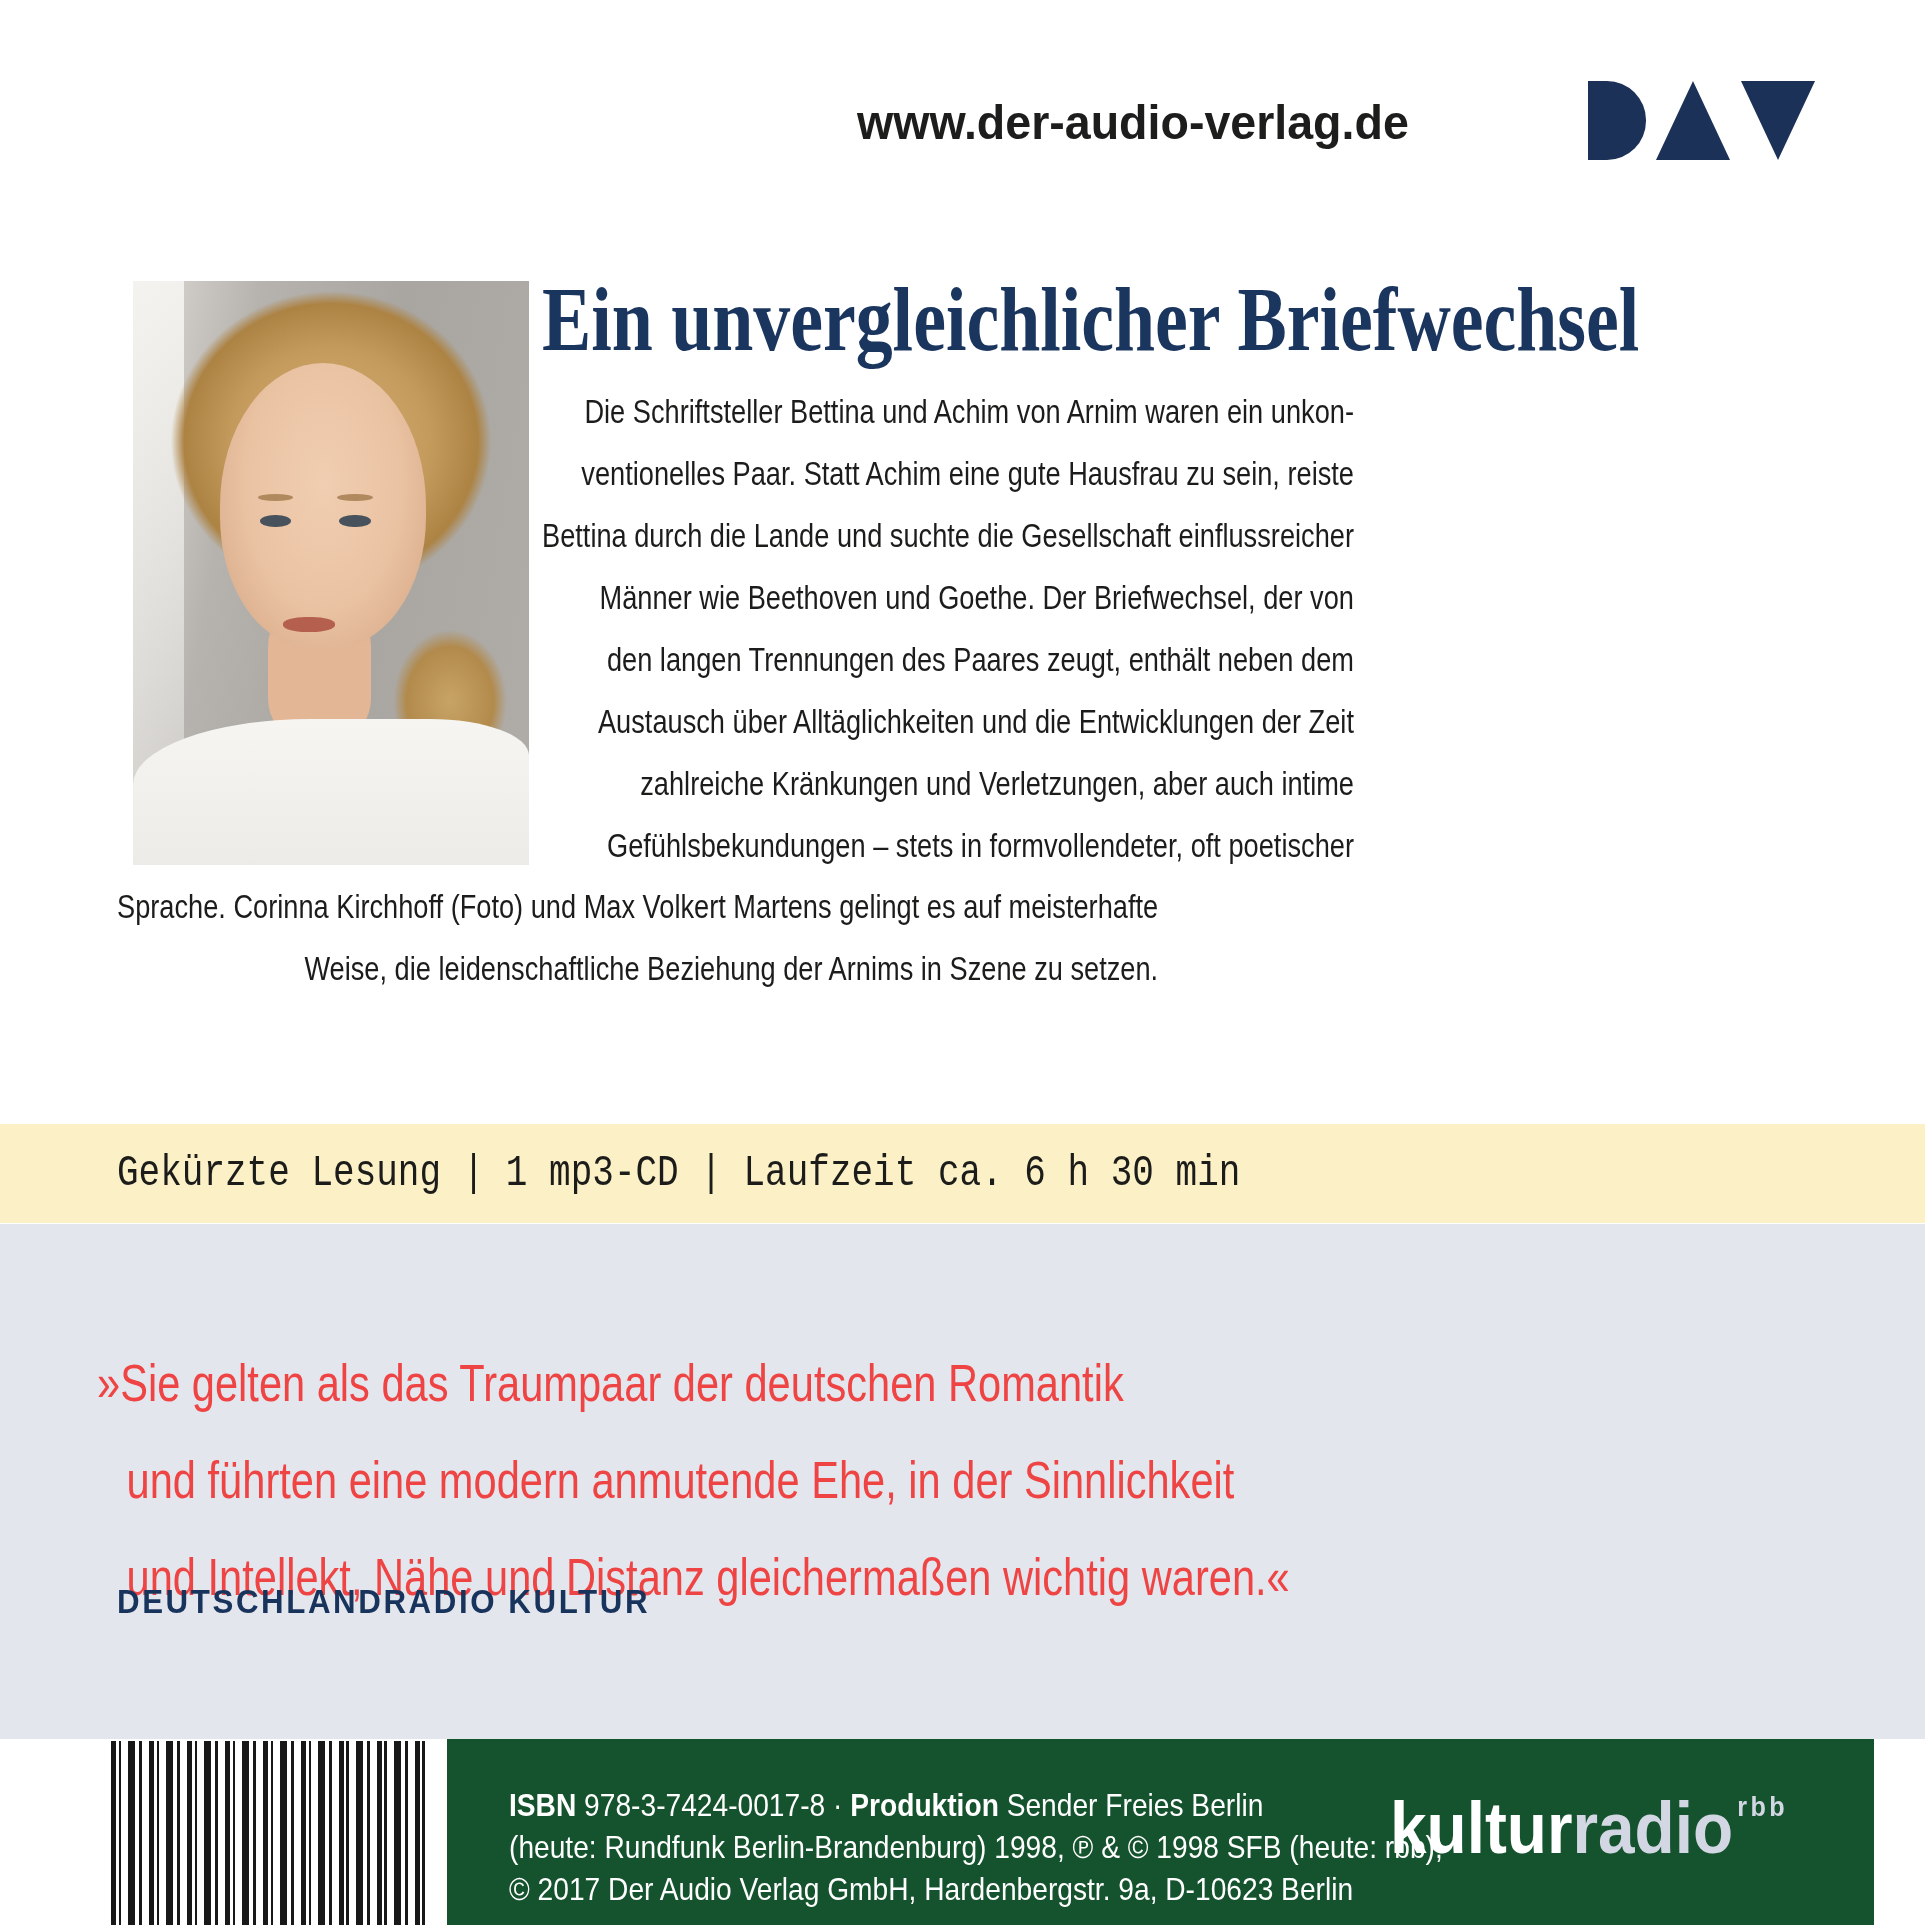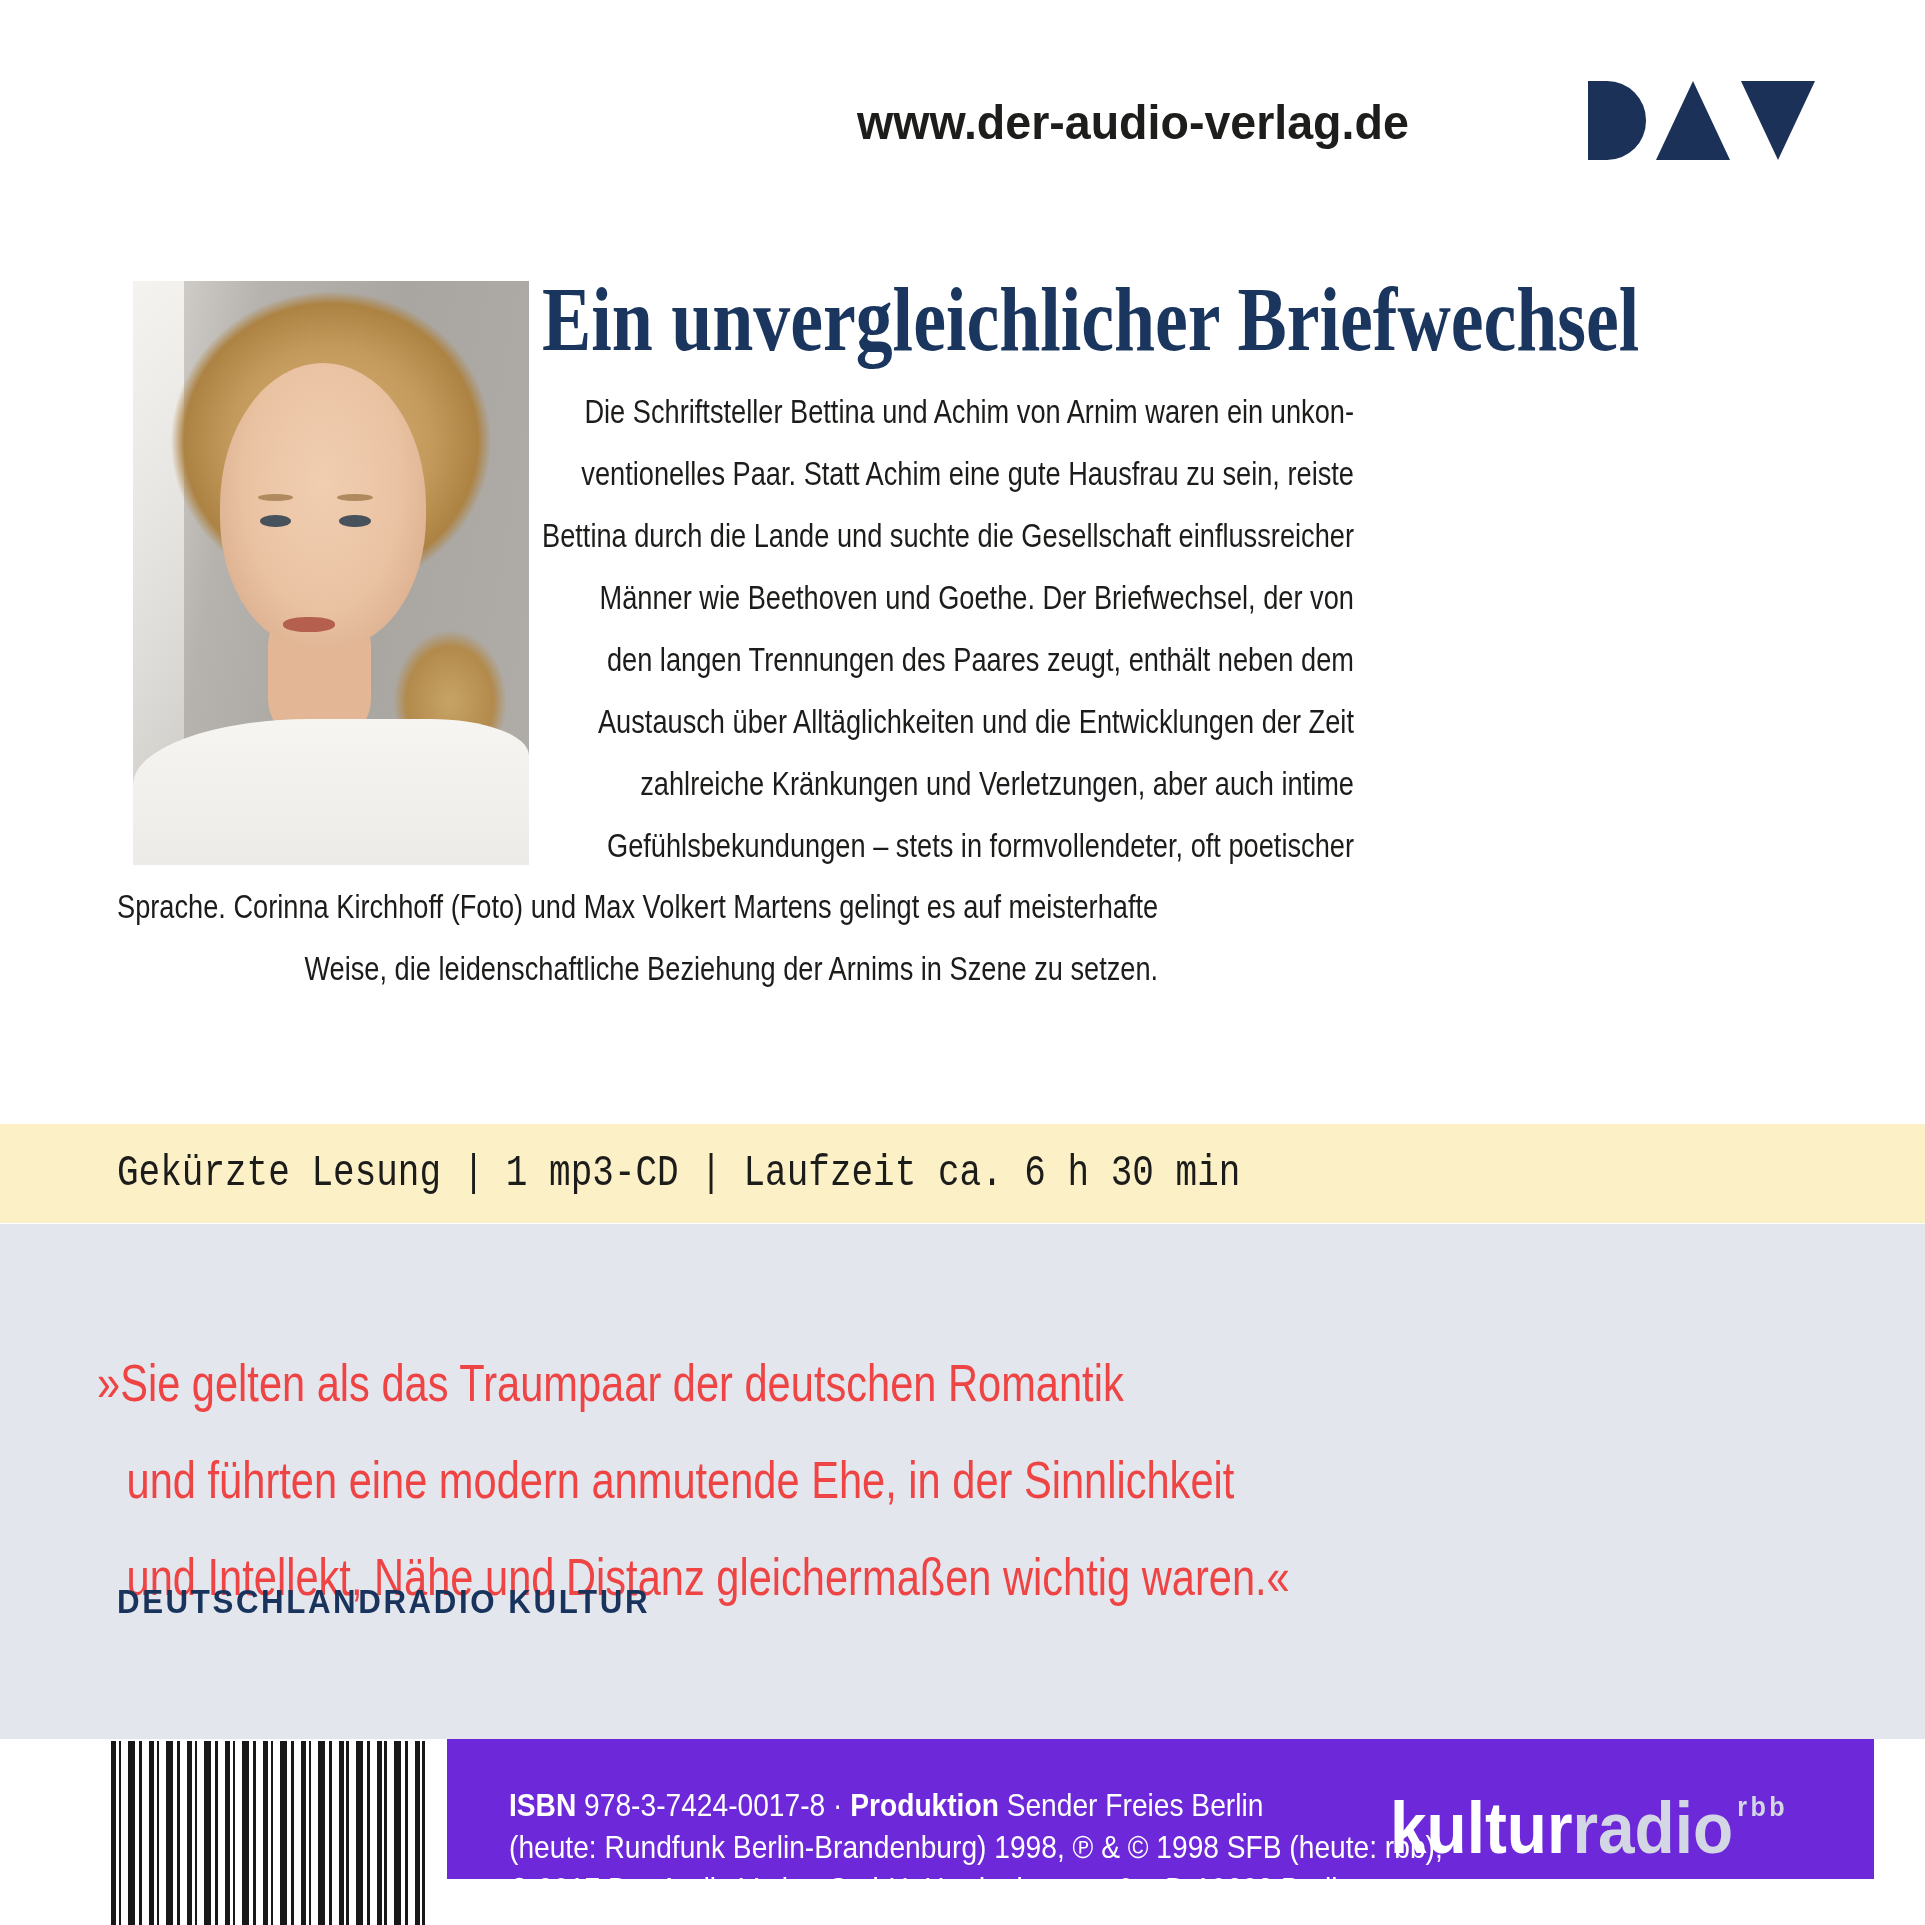--- a/index.html
+++ b/index.html
@@ -57,21 +57,21 @@
   .quote-lines{position:absolute;left:97px;top:1335px;color:#ef4444;font-size:52px;}
   .quote-lines .line{height:97px;line-height:97px;}
   .quote-lines .line.ind{padding-left:37px;}
   .attribution{position:absolute;left:117px;top:1582px;font-size:34px;font-weight:700;
                letter-spacing:2.8px;color:#19345c;transform:scaleX(0.92);transform-origin:0 0;white-space:nowrap;}
 
   
   .barcode{position:absolute;left:111px;top:1741px;width:317px;height:185px;
     background:repeating-linear-gradient(90deg,#181818 0 4.7px,#ffffff 4.7px 7.5px,#181818 7.5px 10.3px,
       #ffffff 10.3px 17px,#181818 17px 24px,#ffffff 24px 28px,#181818 28px 31px,#ffffff 31px 38px);}
-  .imprint{position:absolute;left:447px;top:1739px;width:1427px;height:140px;background:#6d28d9;}
+  .imprint{position:absolute;left:447px;top:1739px;width:1427px;height:186px;background:#14532d;}
   .imprint-text{position:absolute;left:62px;top:45px;color:#ffffff;font-size:32px;}
   .imprint-text .line{height:42px;line-height:42px;transform:scaleX(0.88);transform-origin:0 50%;white-space:nowrap;}
   .imprint-text b{font-weight:700;}
   .kultur{position:absolute;left:943px;top:37px;display:flex;align-items:flex-start;
           transform:scaleX(0.9);transform-origin:0 0;white-space:nowrap;}
   .kultur .p1{font-size:73px;font-weight:700;color:#ffffff;line-height:103px;}
   .kultur .p2{font-size:73px;font-weight:700;color:#d3d7e3;line-height:103px;}
   .kultur .sup{font-size:28px;font-weight:700;color:#d3d7e3;letter-spacing:3.7px;margin-left:4.7px;
                line-height:28px;margin-top:17px;}
 </style>

